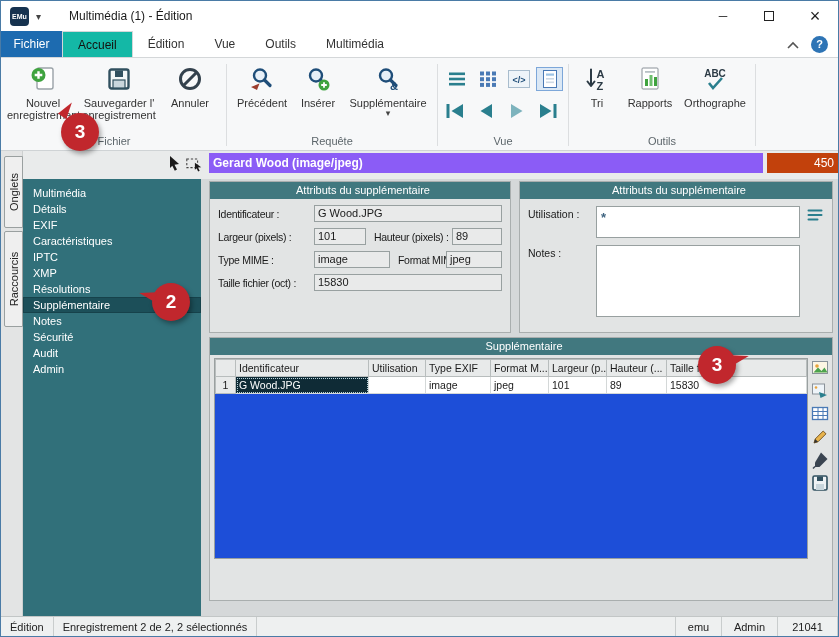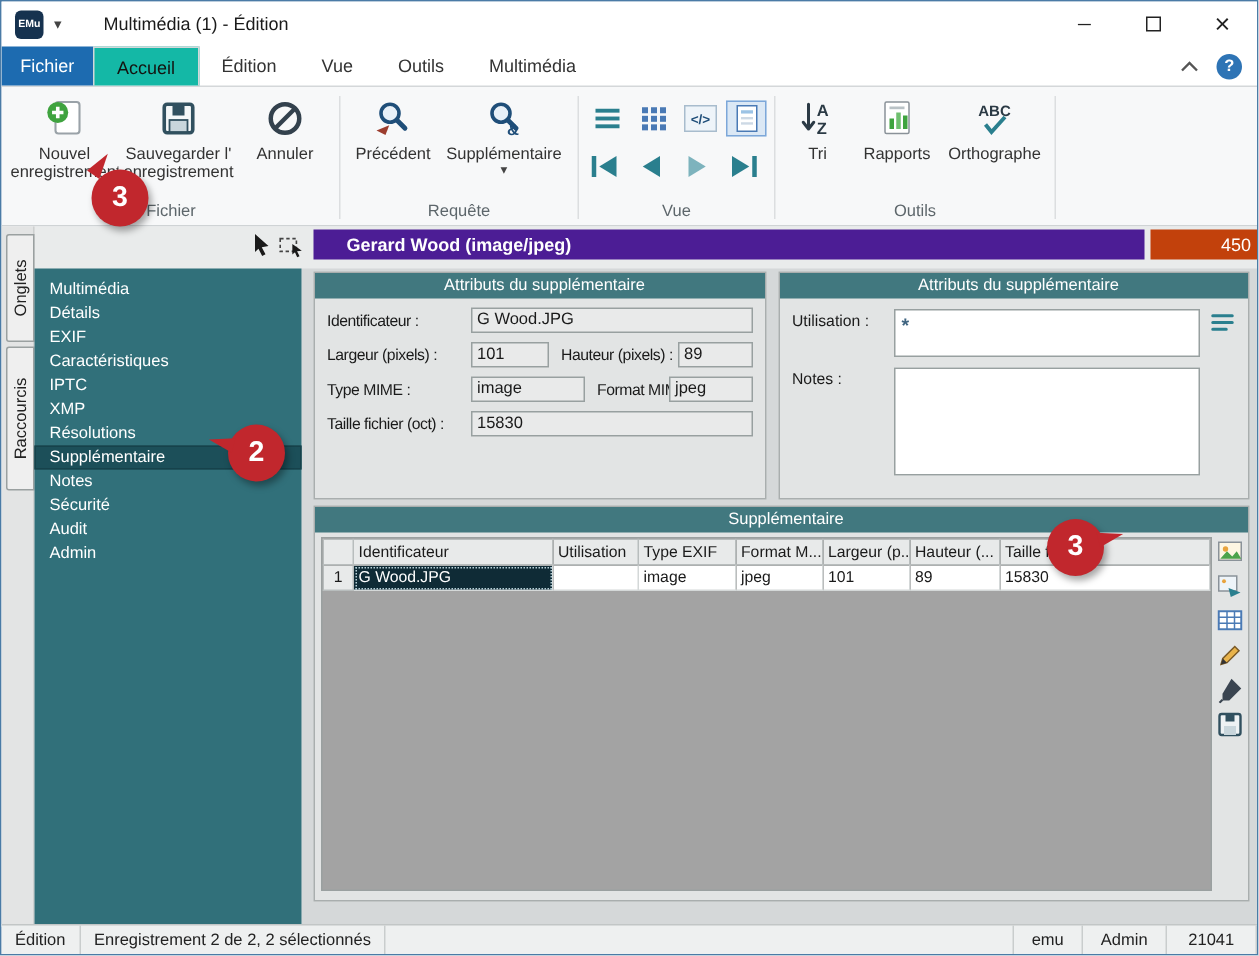--- a/index.html
+++ b/index.html
@@ -48,21 +48,21 @@
   .tabstrip { position:absolute; left:0; top:0; width:22px; height:100%; background:#e3e4e4; border-right:1px solid #cdd0d0; padding-top:5px; }
   .vtab { position:relative; width:19px; margin:0 0 3px 3px; background:#efefef; border:1px solid #9aa0a0; border-radius:2px 0 0 2px; }
   .vtab span { position:absolute; left:50%; top:50%; transform:translate(-50%,-50%) rotate(-90deg); white-space:nowrap; font-size:11px; color:#222; }
   .vt1 { height:72px; } .vt2 { height:96px; }
   .sidebar { position:absolute; left:22px; top:28px; width:178px; height:439px; background:#31707a; padding-top:6px; }
   .side-item { height:16px; line-height:16px; padding-left:10px; font-size:11px; color:#fff; white-space:nowrap; }
   .side-item.selected { background:#1c4f59; outline:1px solid #16424b; outline-offset:-1px; }
   .lower-bg { position:absolute; left:200px; top:28px; right:0; bottom:0; background:#d5d8d9; }
   .cursor-tools { position:absolute; left:164px; top:3px; display:flex; gap:2px; z-index:6; }
   .ctool { width:18px; height:20px; display:flex; align-items:center; justify-content:center; }
-  .record-title { position:absolute; left:208px; top:2px; width:554px; height:20px; background:#4c1d95; color:#fff; font-weight:bold; font-size:12px; line-height:20px; padding-left:22px; z-index:5; overflow:hidden; white-space:nowrap; }
+  .record-title { position:absolute; left:208px; top:2px; width:554px; height:20px; background:#8b5cf6; color:#fff; font-weight:bold; font-size:12px; line-height:20px; padding-left:4px; z-index:5; overflow:hidden; white-space:nowrap; }
   .record-num { position:absolute; left:766px; top:2px; width:74px; height:20px; background:#c2410c; color:#fff; font-size:12px; line-height:20px; text-align:right; padding-right:7px; z-index:5; }
 
   .panel { position:absolute; background:#e2e4e4; border:1px solid #a9aeae; z-index:5; }
   .panel-header { height:17px; background:#41787f; color:#fff; font-size:11px; line-height:17px; padding-left:6px; white-space:nowrap; overflow:hidden;text-align:center; }
   #left-panel { left:208px; top:30px; width:302px; height:152px; }
   #right-panel { left:518px; top:30px; width:314px; height:152px; }
   #supp-panel { left:208px; top:186px; width:624px; height:264px; }
 
   .fp-row { display:flex; align-items:center; margin:6px 8px 0; }
   .fp-label { flex:none; width:96px; font-size:10.5px; letter-spacing:-0.3px; color:#1a1a1a; white-space:nowrap; overflow:hidden; }
@@ -72,21 +72,21 @@
   .fw52{width:52px} .fw50{width:50px} .fw76{width:76px} .fw56{width:56px}
 
   .rp-row { display:flex; align-items:flex-start; margin:7px 8px 0; }
   .rp-label { flex:none; width:68px; font-size:10.5px; color:#1a1a1a; line-height:17px; }
   .usage-box { flex:1; height:32px; background:#fff; border:1px solid #98a0a0; padding:1px 4px; }
   .usage-star { font-size:13px; line-height:12px; color:#3f6480; font-weight:bold; }
   .notes-box { flex:1; height:72px; background:#fff; border:1px solid #98a0a0; }
   .rp-icon-col { width:24px; flex:none; display:flex; justify-content:flex-end; padding-top:1px; }
 
   .supp-body { position:relative; height:245px; }
-  .table-wrap { position:absolute; left:4px; top:3px; width:594px; height:236px; background:#a3a3a3; border:1px solid #9aa0a0; overflow:hidden; }
+  .table-wrap { position:absolute; left:4px; top:3px; width:594px; height:201px; background:#1d4ed8; border:1px solid #9aa0a0; overflow:hidden; }
   table { border-collapse:collapse; table-layout:fixed; width:100%; font-size:10.5px; }
   th { background:#e8eaea; border:1px solid #b8bdbd; font-weight:normal; text-align:left; padding:1px 3px; height:17px; overflow:hidden; white-space:nowrap; color:#1a1a1a; }
   td { background:#fff; border:1px solid #d4d8d8; padding:1px 3px; height:17px; overflow:hidden; white-space:nowrap; color:#1a1a1a; }
   th.gutter, td.gutter { background:#e8eaea; text-align:center; border-color:#b8bdbd; }
   td.sel { background:#0f2b36; color:#fff; outline:1px dotted #b7d2da; outline-offset:-2px; }
   .side-tools { position:absolute; right:1px; top:3px; width:22px; display:flex; flex-direction:column; gap:3px; align-items:center; }
   .stool { width:20px; height:20px; display:flex; align-items:center; justify-content:center; }
 
   
   .statusbar { position:absolute; left:0; bottom:0; width:100%; height:20px; background:#eef0f0; border-top:1px solid #c2c6c6; display:flex; align-items:stretch; font-size:11px; color:#222; }
@@ -183,20 +183,31 @@
       <div class="rgroup-content">
         <div class="rbtn w60">
           <span class="ricon">
             <svg width="26" height="26" viewBox="0 0 26 26">
                 <circle cx="11" cy="9.5" r="6" fill="#e8f0f8" stroke="#1f4e79" stroke-width="2.4"></circle>
                 <line x1="15.5" y1="14" x2="21" y2="19.5" stroke="#1f4e79" stroke-width="3.2" stroke-linecap="round"></line>
                 <polygon points="2,21 10.5,17.5 8,24" fill="#9c3d2e"></polygon>
               </svg>
           </span>
           <span class="rlabel">Précédent</span>
+        </div>
+        <div class="rbtn w52">
+          <span class="ricon">
+            <svg width="26" height="26" viewBox="0 0 26 26">
+                <circle cx="11" cy="9.5" r="6" fill="#e8f0f8" stroke="#1f4e79" stroke-width="2.4"></circle>
+                <line x1="15.5" y1="14" x2="20" y2="18.5" stroke="#1f4e79" stroke-width="3.2" stroke-linecap="round"></line>
+                <circle cx="19" cy="19" r="5.5" fill="#3fa33f"></circle>
+                <path d="M19 16.2v5.6 M16.2 19h5.6" stroke="#fff" stroke-width="1.8"></path>
+              </svg>
+          </span>
+          <span class="rlabel">Insérer</span>
         </div>
         <div class="rbtn w88">
           <span class="ricon">
             <svg width="26" height="26" viewBox="0 0 26 26">
                 <circle cx="11" cy="9.5" r="6" fill="#e8f0f8" stroke="#1f4e79" stroke-width="2.4"></circle>
                 <line x1="15.5" y1="14" x2="21" y2="19.5" stroke="#1f4e79" stroke-width="3.2" stroke-linecap="round"></line>
                 <text x="15" y="24" font-size="11" font-weight="bold" fill="#1f4e79">&amp;</text>
               </svg>
           </span>
           <span class="rlabel">Supplémentaire</span>

